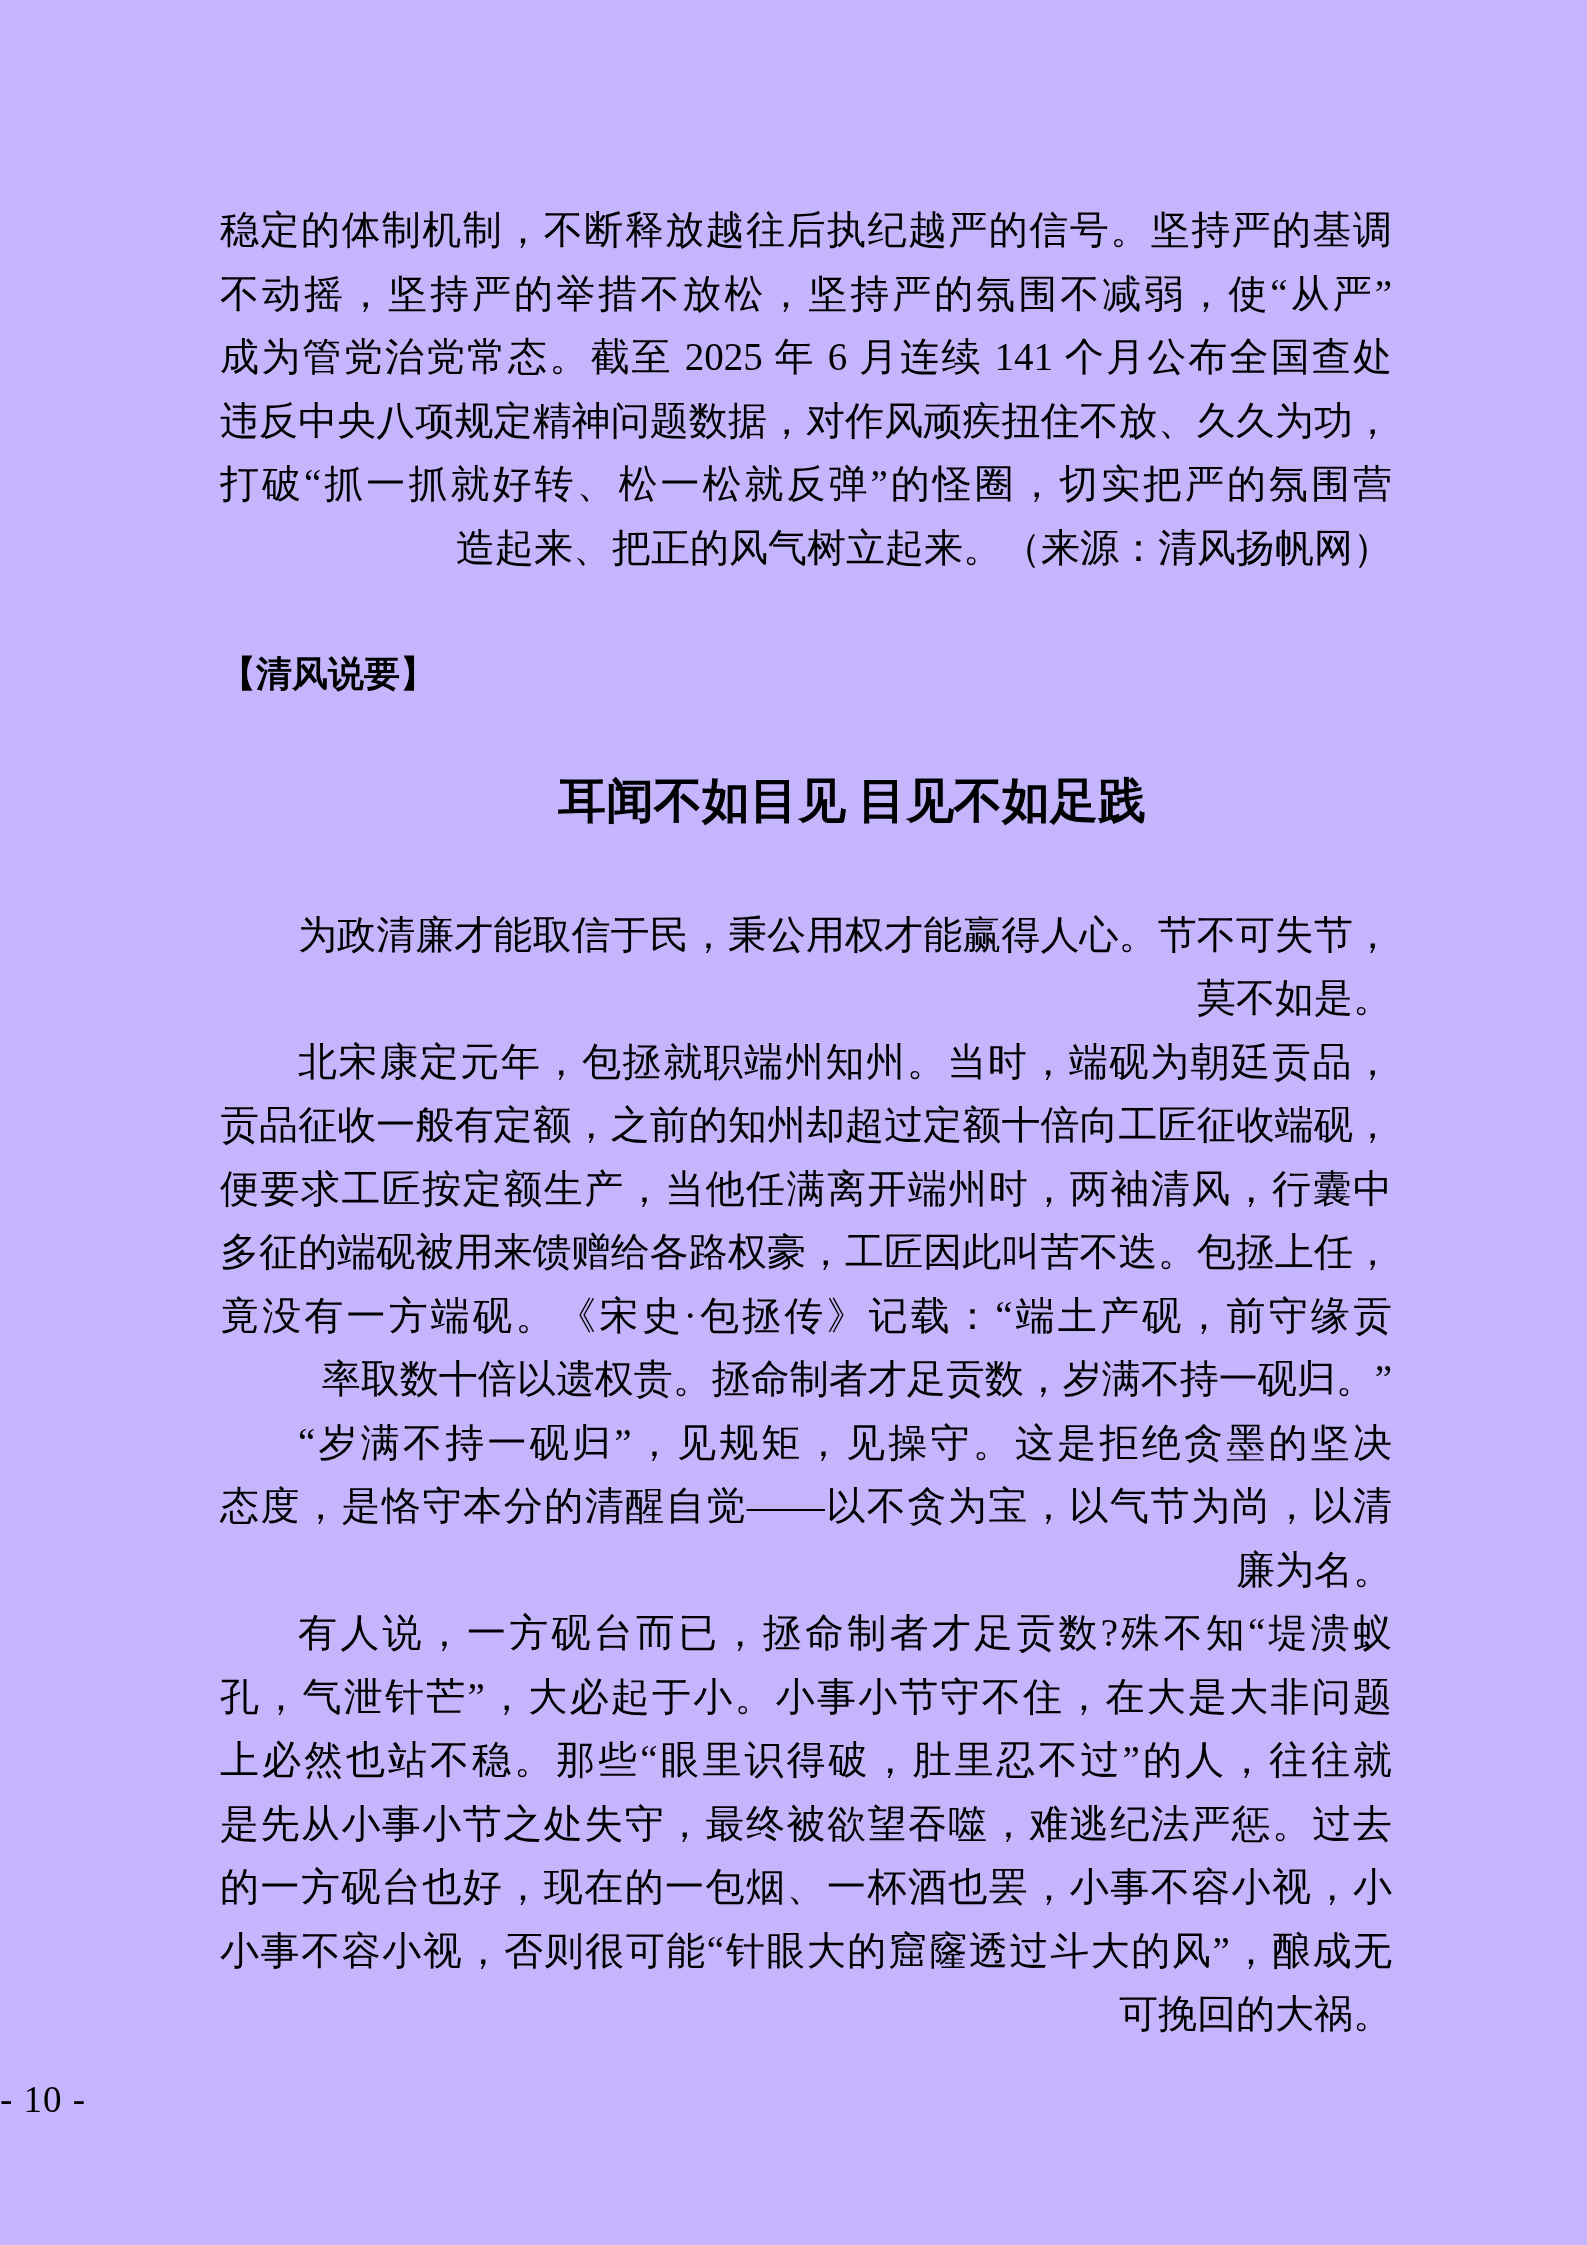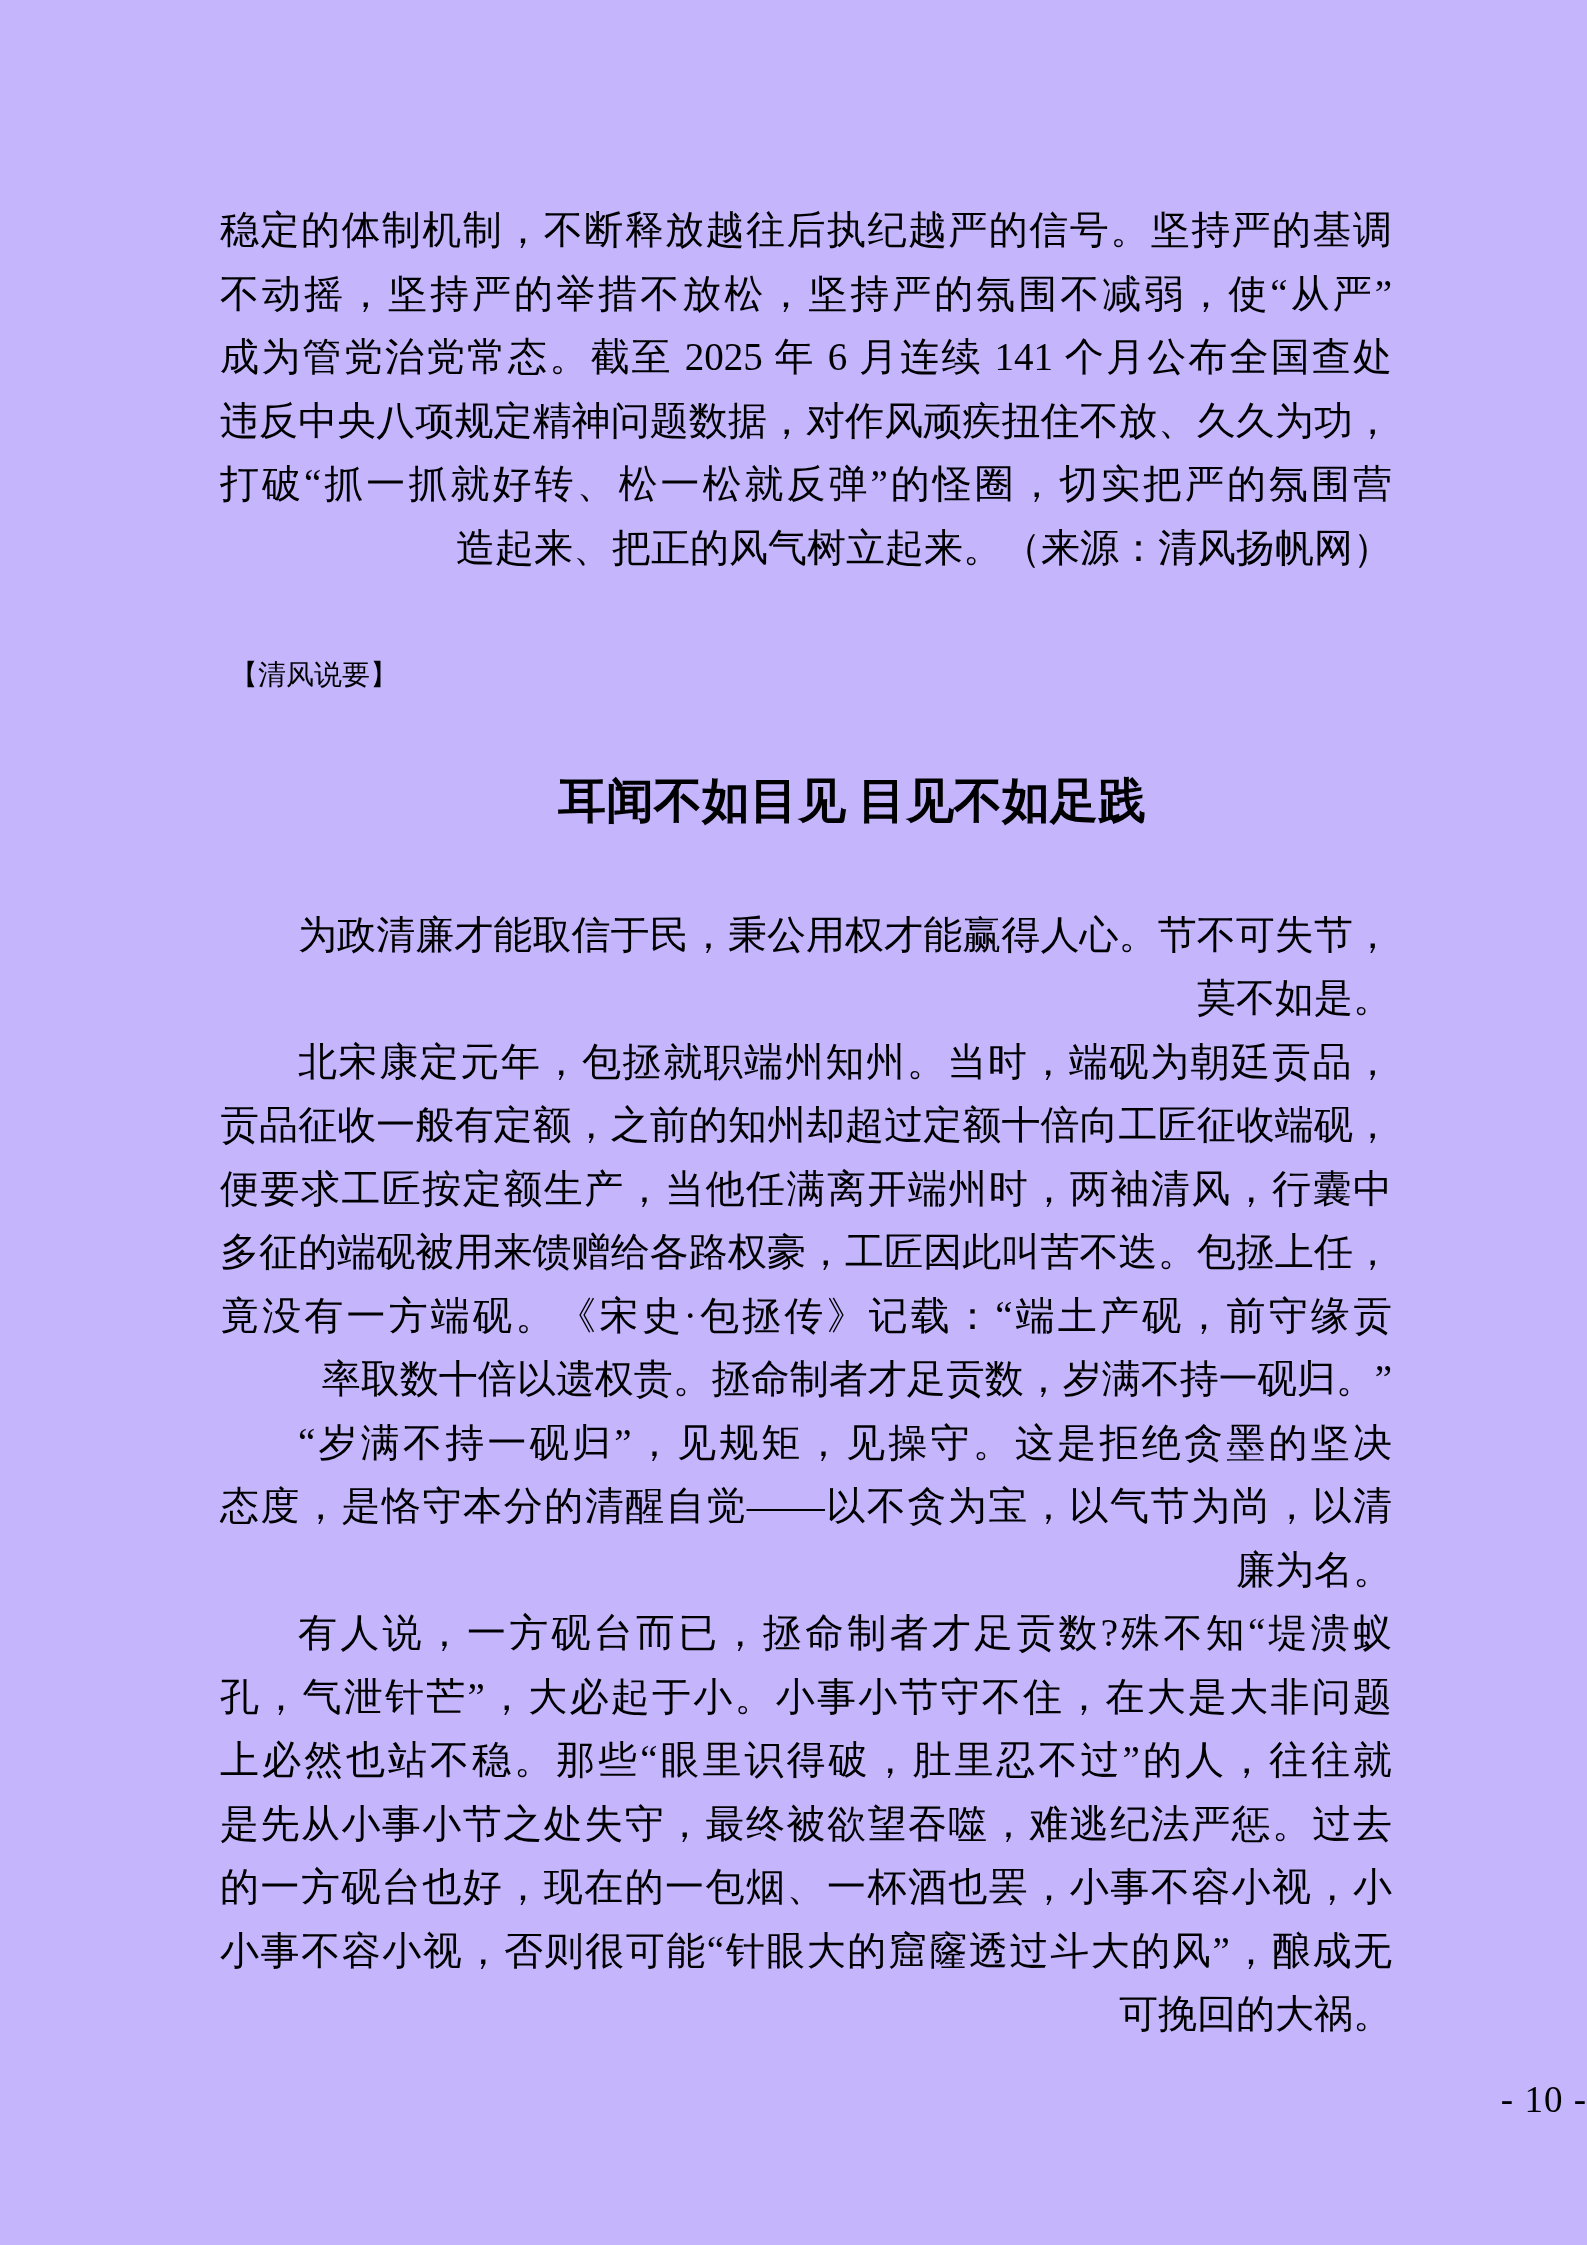--- a/index.html
+++ b/index.html
@@ -33,48 +33,47 @@
   }
   .ln-end {
     text-align: right;
     text-align-last: auto;
   }
   .ln-indent {
     text-indent: 78px;
   }
   .section-label {
     margin-top: 64px;
-    font-size: 28px;
+    font-size: 36px;
     line-height: 63.5px;
     height: 63.5px;
-    font-weight: 400;
+    font-weight: 700;
     text-align: left;
     text-align-last: auto;
-    margin-left: 10px;
   }
   .article-title {
     margin: 62px 0 0 0;
     padding: 0 0 0 92px;
     font-size: 48px;
     line-height: 64px;
     height: 64px;
     font-weight: bold;
     text-align: center;
     font-family: "Liberation Serif", "DejaVu Serif", serif;
     white-space: pre;
   }
   .article-body {
     margin-top: 70px;
   }
   .footer {
     position: absolute;
     left: 0;
     right: 0;
     top: 2078px;
-    text-align: right;
+    text-align: left;
   }
   .page-number {
     font-size: 37px;
     line-height: 44px;
     letter-spacing: 1px;
     white-space: pre;
   }
 </style>
 </head>
 <body>

